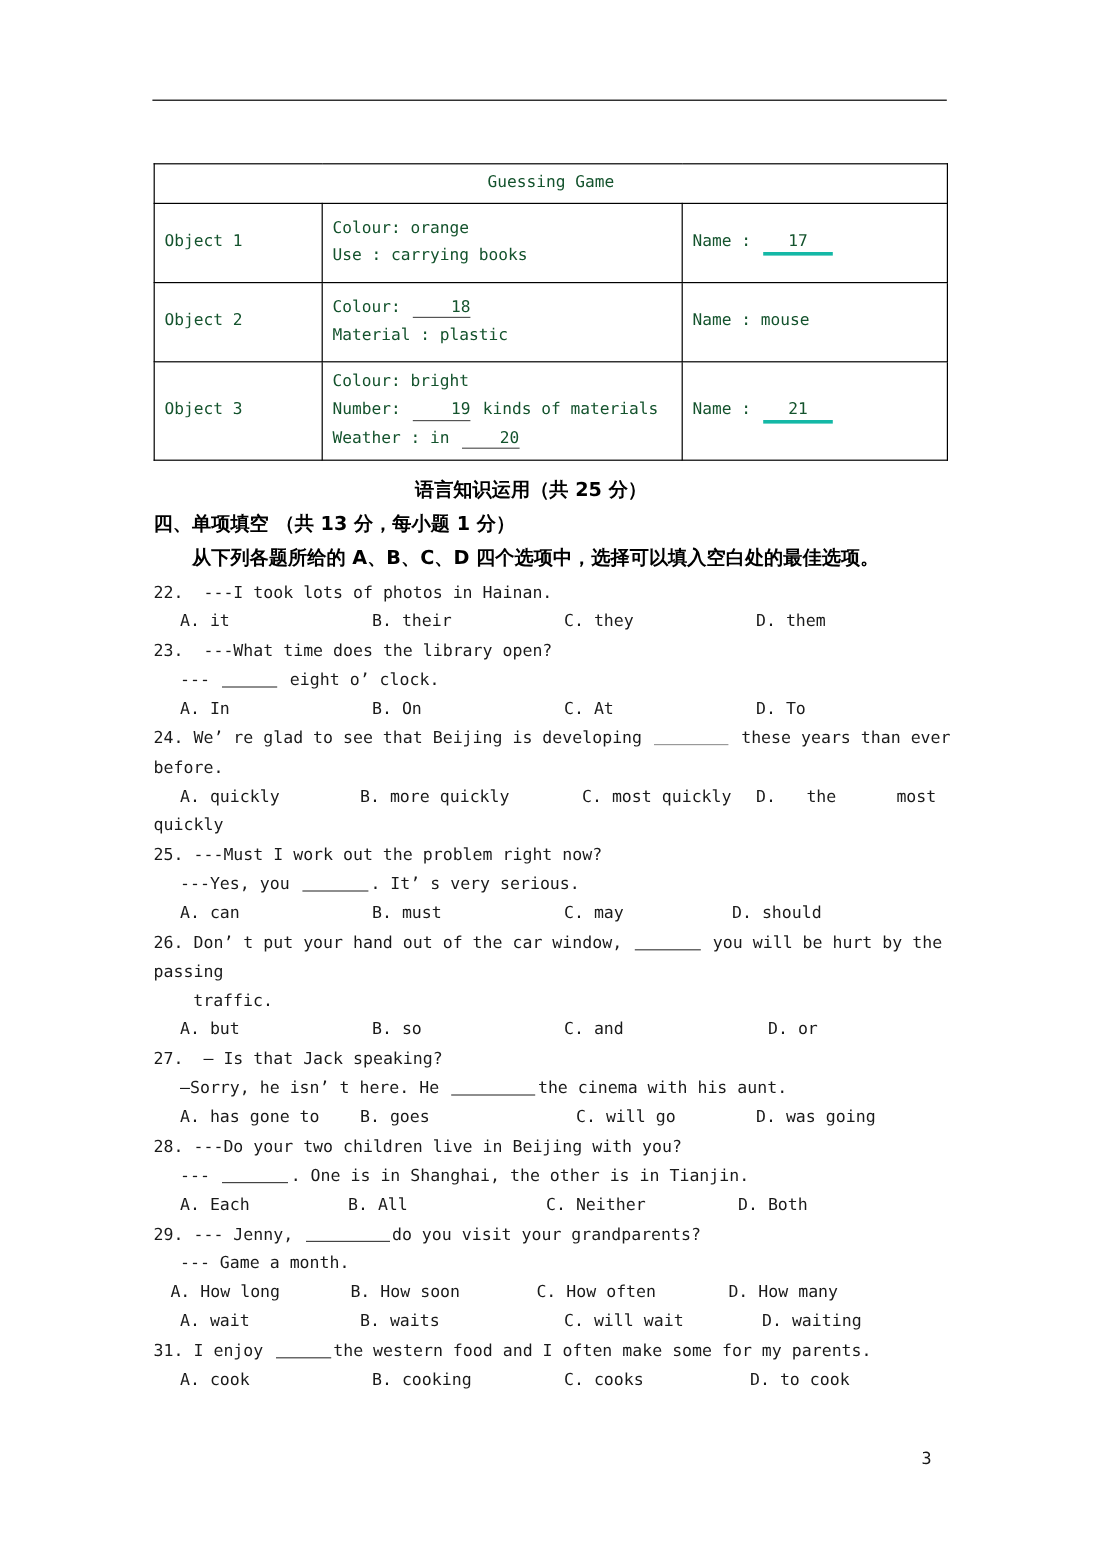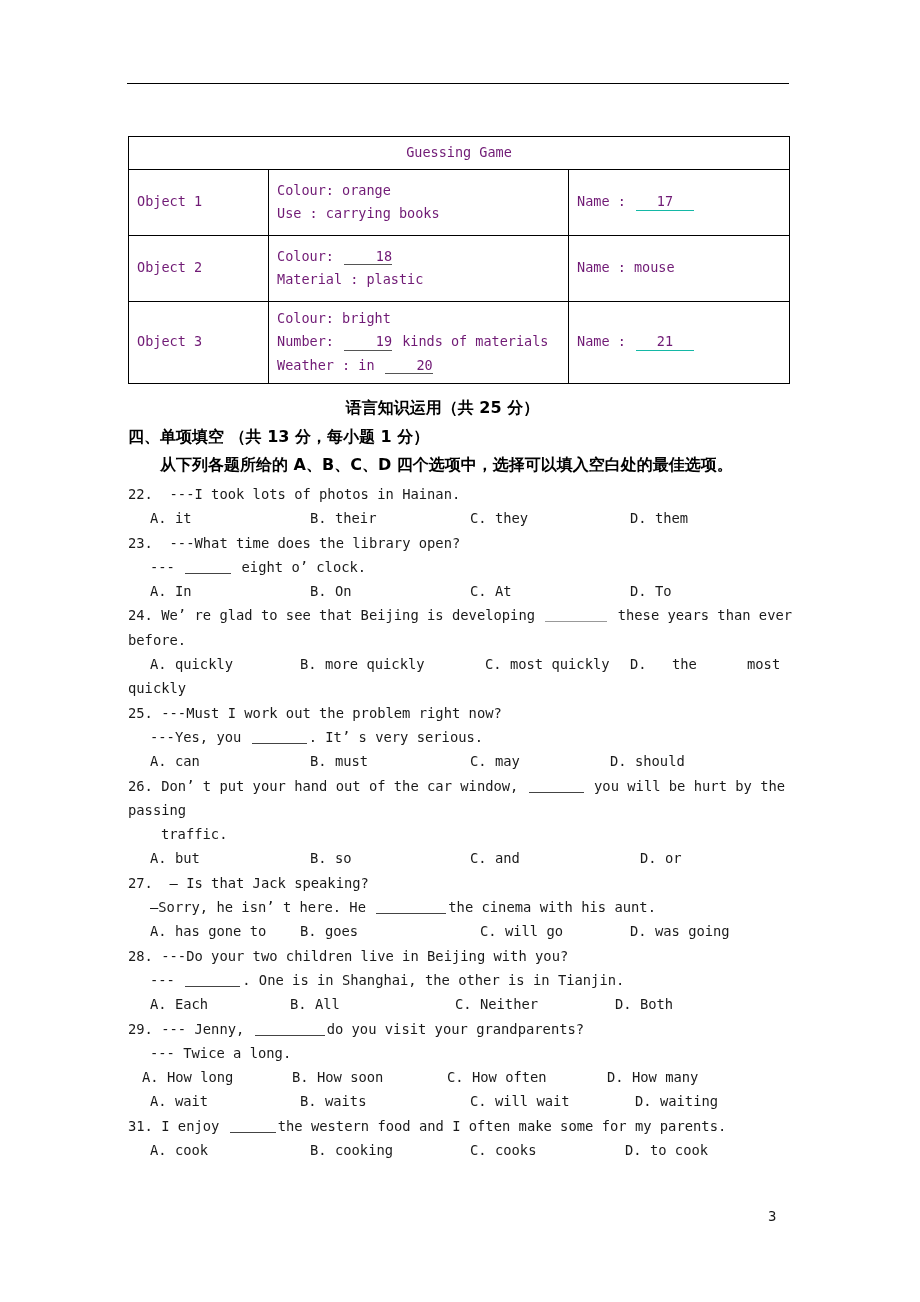--- a/index.html
+++ b/index.html
@@ -42,42 +42,42 @@
     border-collapse: collapse;
     table-layout: fixed;
     font-family: "DejaVu Sans Mono", "Liberation Mono", monospace;
     font-size: 13.5px;
     line-height: 1.75;
   }
   .gg-table td {
     border: 1px solid #000;
     padding: 5px 8px;
     vertical-align: middle;
-    color: #701a75;
+    color: #14532d;
     margin-left: 32px;
   }
   .gg-title-cell {
     text-align: center;
     padding: 4px 8px !important;
   }
   .col-obj { width: 140px; }
   .col-desc { width: 300px; }
   .col-name { width: 221px; }
 
   .gg-row-obj { height: 66px; }
   .gg-row-obj3 { height: 70px; }
 
   .desc-line { white-space: nowrap; }
 
   
   .blank {
     display: inline-block;
     min-width: 58px;
     text-align: center;
-    border-bottom: 1px solid #14b8a6;
+    border-bottom: 3px solid #14b8a6;
     line-height: 1.15;
     margin: 0 2px;
   }
   .blank-sm {
     display: inline-block;
     min-width: 48px;
     text-align: right;
     border-bottom: 1px solid #555;
     line-height: 1.15;
     margin: 0 2px;
@@ -263,21 +263,21 @@
     </div>
 
     <div class="q">
       <div class="q-line"><span>28.</span> <span>---Do your two children live in Beijing with you?</span></div>
       <div class="q-line indent"><span>---</span> <span class="ib ib-6"></span><span>. One is in Shanghai, the other is in Tianjin.</span></div>
       <div class="opts"><span class="opt" style="width:140px">A. Each</span><span class="opt" style="width:165px">B. All</span><span class="opt" style="width:160px">C. Neither</span><span class="opt">D. Both</span></div>
     </div>
 
     <div class="q">
       <div class="q-line"><span>29.</span> <span>--- Jenny,</span> <span class="ib ib-8"></span><span>do you visit your grandparents?</span></div>
-      <div class="q-line indent"><span>--- Twice a long.</span></div>
+      <div class="q-line indent"><span>--- Game a month.</span></div>
       <div class="opts" style="padding-left:14px"><span class="opt" style="width:150px">A. How long</span><span class="opt" style="width:155px">B. How soon</span><span class="opt" style="width:160px">C. How often</span><span class="opt">D. How many</span></div>
     </div>
 
     <div class="q">
       <div class="opts"><span class="opt" style="width:150px">A. wait</span><span class="opt" style="width:170px">B. waits</span><span class="opt" style="width:165px">C. will wait</span><span class="opt">D. waiting</span></div>
     </div>
 
     <div class="q">
       <div class="q-line"><span>31.</span> <span>I enjoy</span> <span class="ib ib-5"></span><span>the western food and I often make some for my parents.</span></div>
       <div class="opts"><span class="opt" style="width:160px">A. cook</span><span class="opt" style="width:160px">B. cooking</span><span class="opt" style="width:155px">C. cooks</span><span class="opt">D. to cook</span></div>

